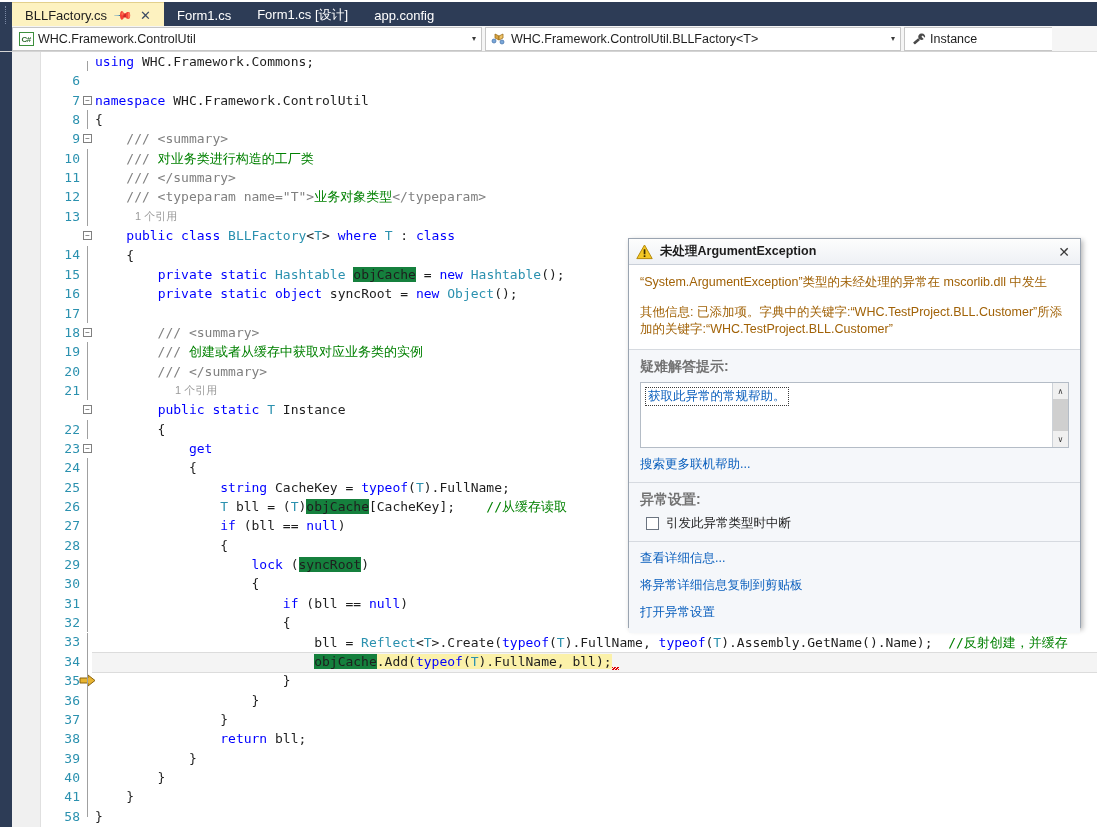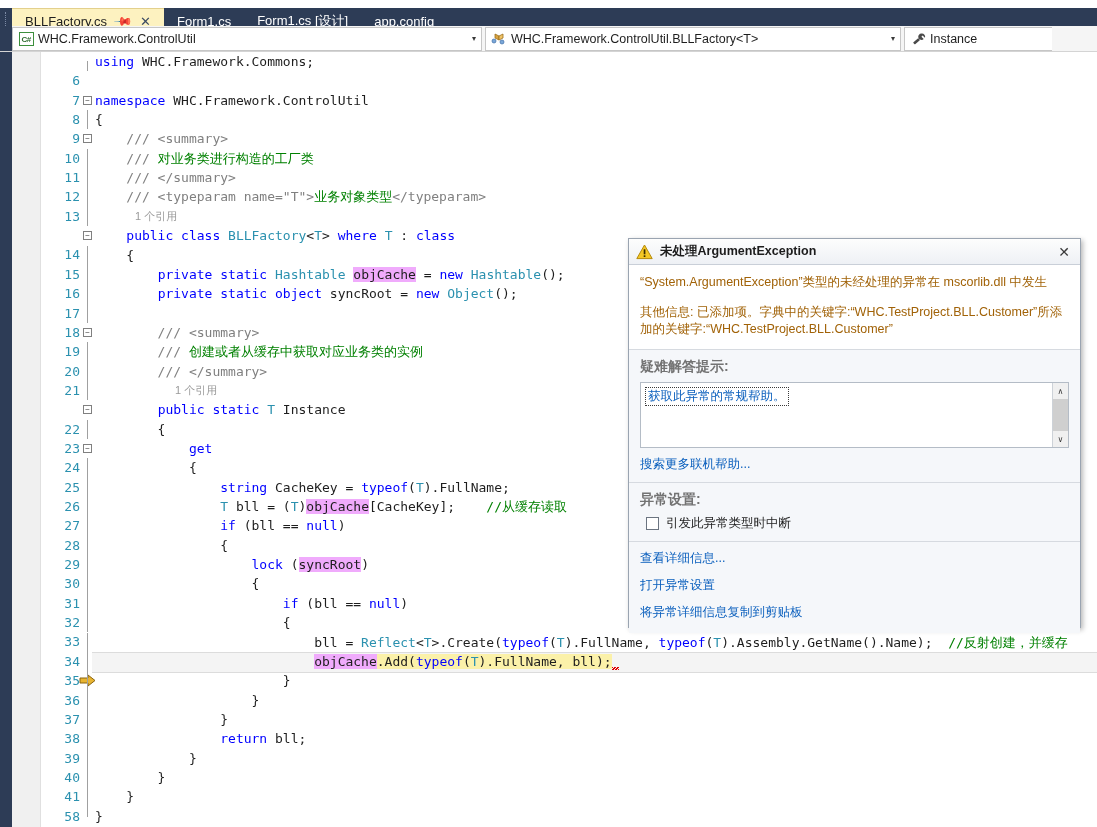--- a/index.html
+++ b/index.html
@@ -5,21 +5,21 @@
   * { box-sizing: border-box; margin: 0; padding: 0; }
   html, body {
     width: 1097px; height: 827px;
     background: #ffffff;
     font-family: "Liberation Sans", sans-serif;
     overflow: hidden;
   }
 
   
   .tabstrip {
-    position: absolute; left: 0; top: 8px; width: 1097px; height: 26px;
+    position: absolute; left: 0; top: 2px; width: 1097px; height: 26px;
     background: #2d3c56;
     display: flex; align-items: stretch;
   }
   .tab-leftgrip {
     width: 12px; height: 26px; position: relative;
   }
   .tab-leftgrip::before {
     content: ""; position: absolute; left: 5px; top: 4px;
     width: 2px; height: 18px;
     border-left: 1px dotted #7c8aa5;
@@ -144,21 +144,21 @@
     background: #f4f4f4; border-top: 1px solid #dcdcdc;
     border-bottom: 1px solid #dcdcdc;
   }
 
   
   .kw   { color: #0000ff; }
   .typ  { color: #2b91af; }
   .cmt  { color: #008000; }
   .doc  { color: #808080; }
   .pln  { color: #1e1e1e; }
-  .hl   { background: #f0abfc; }
+  .hl   { background: #15803d; }
   .exec { background: #fbf1a9; }
   .codelens {
     position: absolute; left: 135px; top: 0;
     font-family: "Liberation Sans", sans-serif;
     font-size: 11px; color: #9a9a9a;
   }
   .exec-arrow {
     position: absolute; left: 15px; top: 2px;
     width: 20px; height: 15px;
   }
@@ -598,16 +598,16 @@
   <div class="exdlg-sect">
     <div class="sect-h">异常设置:</div>
     <div class="cbrow">
       <span class="cbox"></span>
       <span class="cb-label">引发此异常类型时中断</span>
     </div>
   </div>
 
   <div class="exdlg-actions">
     <span class="act-link">查看详细信息...</span>
+    <span class="act-link">将异常详细信息复制到剪贴板</span>
     <span class="act-link">打开异常设置</span>
-    <span class="act-link">将异常详细信息复制到剪贴板</span>
   </div>
 </div>
 
 </body></html>

